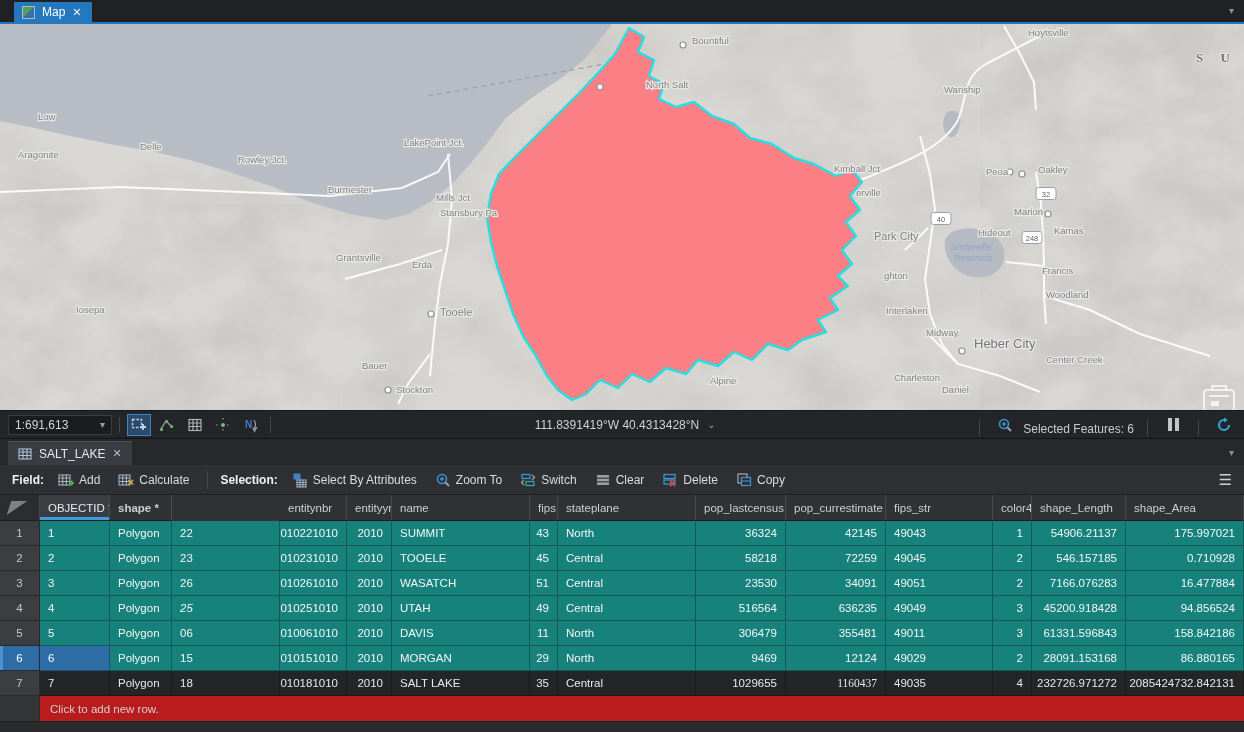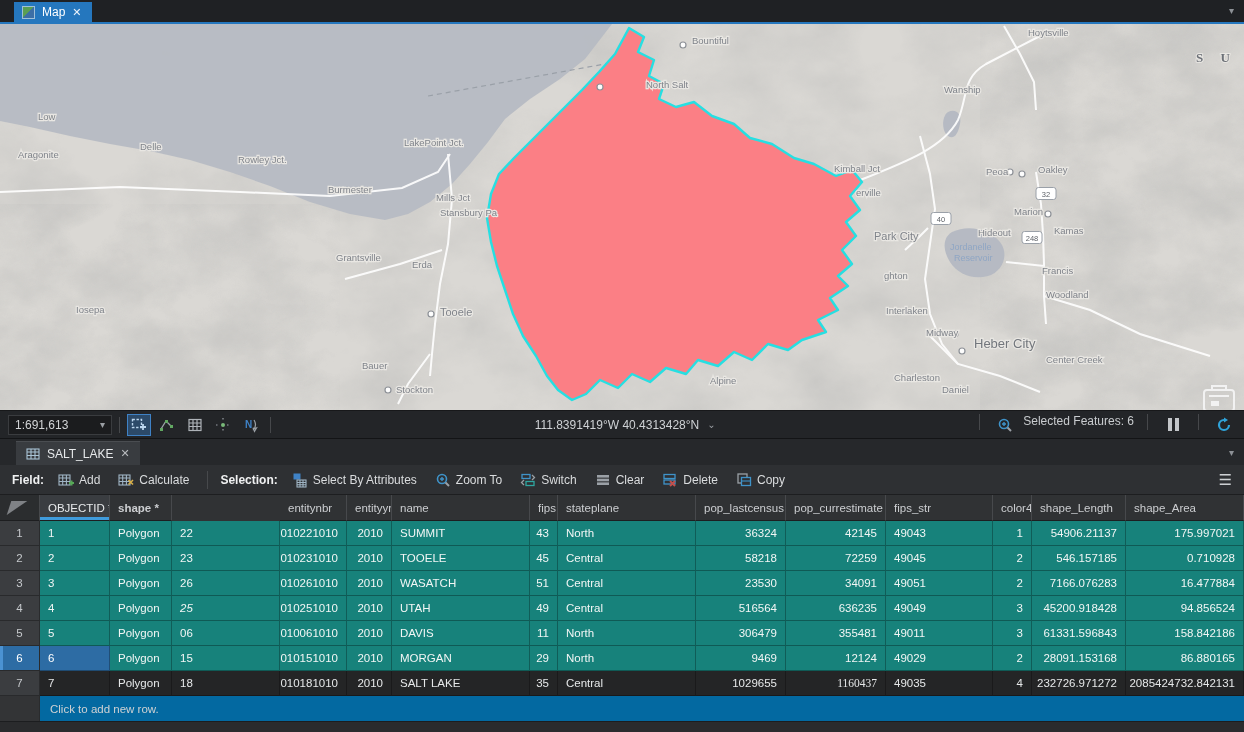--- a/index.html
+++ b/index.html
@@ -32,28 +32,28 @@
   .map-statusbar { height:28px; background:#232528; border-top:1px solid #17181a;
                    display:flex; align-items:center; color:#c9cccf; font-size:12px; padding:0 8px; }
   .scale-combo { width:104px; height:20px; background:#1b1c1e; border:1px solid #3a3c3f;
                  display:flex; align-items:center; justify-content:space-between; padding:0 6px;
                  color:#d3d5d7; cursor:pointer; }
   .vbar { width:1px; height:16px; background:#46484b; margin:0 7px; }
   .sb-icons { display:flex; align-items:center; gap:4px; }
   .sb-icon { width:24px; height:22px; display:flex; align-items:center; justify-content:center; cursor:pointer; }
   .sb-icon.active { background:#2c4a69; border:1px solid #3f82c6; }
   .sb-center { flex:1; display:flex; align-items:center; justify-content:center; gap:8px; color:#cfd2d5; }
-  .sb-right { display:flex; align-items:flex-start; gap:6px; }
+  .sb-right { display:flex; align-items:flex-end; gap:6px; }
   .pause-icon span { display:inline-block; width:4px; height:13px; background:#c3c6c9; margin:0 1.5px; }
   .chev { color:#9a9ea3; font-size:10px; }
 
   
   .panel-tabbar { height:27px; background:#26282b; display:flex; align-items:flex-end; position:relative;
                   border-top:1px solid #131416; }
-  .panel-tab { height:24px; margin-left:16px; background:#393c40; color:#e7e9eb; display:flex;
+  .panel-tab { height:24px; margin-left:8px; background:#393c40; color:#e7e9eb; display:flex;
                align-items:center; gap:7px; padding:0 10px; font-size:12px; border-top:1px solid #4a4d51;justify-content:flex-end; }
   .panel-tab .tab-close { color:#b9bcbf; }
   .panel-chevron { position:absolute; right:10px; top:8px; color:#8d9196; font-size:10px; }
 
   .table-toolbar { height:30px; background:#2e3033; display:flex; align-items:center; gap:6px;
                    padding:0 12px; color:#dadcde; font-size:12px; border-bottom:1px solid #1d1e20; }
   .tb-label { font-weight:bold; color:#f0f1f2; margin-right:2px; }
   .tb-btn { display:flex; align-items:center; gap:5px; padding:3px 6px; cursor:pointer; border-radius:2px; }
   .tb-sep { width:1px; height:18px; background:#47494c; margin:0 6px; }
   .tb-menu { margin-left:auto; color:#cdd0d3; font-size:15px; cursor:pointer; }
@@ -75,21 +75,21 @@
             justify-content:center; border-right:1px solid #2a2b2d; border-bottom:1px solid #292a2c;
             cursor:pointer; }
   .cell { display:flex; align-items:center; padding:0 8px; white-space:nowrap; overflow:hidden;
           border-right:1px solid rgba(0,0,0,0.28); border-bottom:1px solid rgba(0,0,0,0.30); cursor:pointer; }
   .cell.r { justify-content:flex-end; }
   .row-sel .cell { background:#17827b; color:#f2f6f5; }
   .row-dark .cell { background:#242526; }
   .row-dark .rownum { background:#3b3d40; }
   .cell.active-cell { background:#2d6ca4 !important; color:#fff; }
   .rownum.active-num { background:#2d6ca4; color:#fff; box-shadow:inset 3px 0 0 #4b92d2; }
-  .addrow { display:flex; height:25px; background:#0369a1; color:#cfd1d3; }
+  .addrow { display:flex; height:25px; background:#b91c1c; color:#cfd1d3; }
   .addrow .rownum-empty { width:40px; background:#333436; border-right:1px solid #2a2b2d; }
   .addrow .addlabel { display:flex; align-items:center; padding:0 10px; }
   .grid-bottom { height:11px; background:#2a2b2d; border-top:1px solid #1c1d1f; }
 
   .icon16 { width:16px; height:16px; flex:0 0 16px; }
   .icon14 { width:14px; height:14px; flex:0 0 14px; }
 </style>
 </head>
 <body>
 

